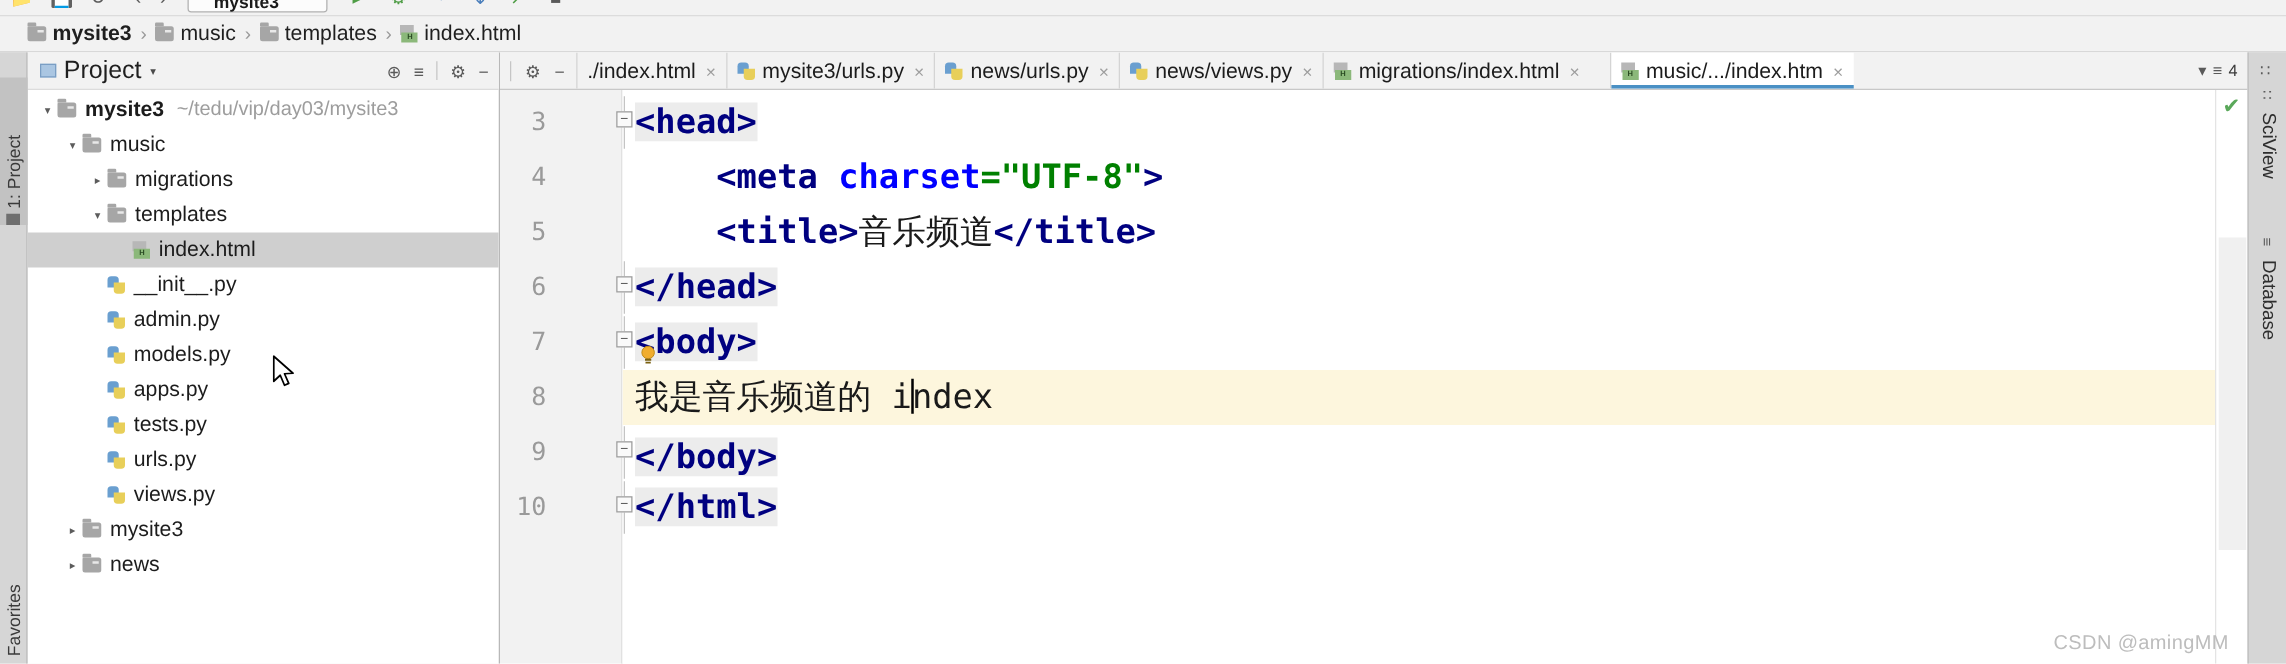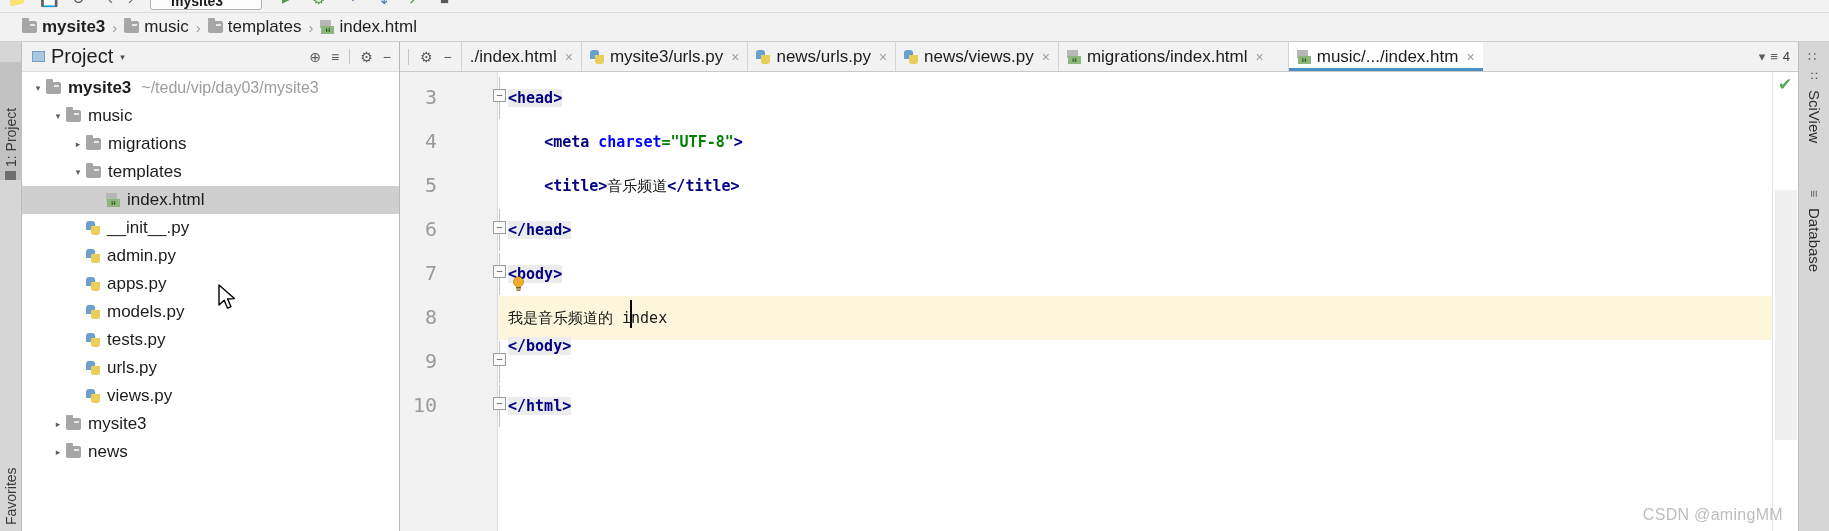--- a/index.html
+++ b/index.html
@@ -383,21 +383,21 @@
     left: 112px;
     width: 13px; height: 16px;
     z-index: 6;
   }
 
   .code {
     flex: 1;
     position: relative;
     overflow: hidden;
     font-family: "DejaVu Sans Mono", monospace;
-    font-size: 15px;
+    font-size: 27px;
     background: #ffffff;
   }
   .cline {
     position: absolute;
     left: 0;
     height: 44px;
     line-height: 44px;
     white-space: pre;
     padding-left: 10px;
   }
@@ -624,29 +624,29 @@
               <span class="ico-py"></span>
             </span>
             <span class="tlabel">admin.py</span>
           </div>
           <div class="trow">
             <span class="tgap" style="width: 48px;"></span>
             <span class="tarrow"></span>
             <span class="ticon">
               <span class="ico-py"></span>
             </span>
-            <span class="tlabel">apps.py</span>
+            <span class="tlabel">models.py</span>
           </div>
           <div class="trow">
             <span class="tgap" style="width: 48px;"></span>
             <span class="tarrow"></span>
             <span class="ticon">
               <span class="ico-py"></span>
             </span>
-            <span class="tlabel">models.py</span>
+            <span class="tlabel">apps.py</span>
           </div>
           <div class="trow">
             <span class="tgap" style="width: 48px;"></span>
             <span class="tarrow"></span>
             <span class="ticon">
               <span class="ico-py"></span>
             </span>
             <span class="tlabel">tests.py</span>
           </div>
           <div class="trow">
@@ -767,21 +767,21 @@
             <div class="foldline" style="top: 313px; height: 42px;"></div>
           </div>
         <div class="code" id="code">
             <div class="cline" style="top: 4px; z-index: 1;"><span class="tok-tag seg-hl">&lt;head&gt;</span></div>
             <div class="cline" style="top: 48px; z-index: 1;"><span>    </span><span class="tok-tag ">&lt;meta </span><span class="tok-attr ">charset</span><span class="tok-eq ">=</span><span class="tok-val ">"UTF-8"</span><span class="tok-tag ">&gt;</span></div>
             <div class="cline" style="top: 92px; z-index: 1;"><span>    </span><span class="tok-tag ">&lt;title&gt;</span><span class="tok-text seg-white">音乐频道</span><span class="tok-tag ">&lt;/title&gt;</span></div>
             <div class="cline" style="top: 136px; z-index: 1;"><span class="tok-tag seg-hl">&lt;/head&gt;</span></div>
             <div class="cline" style="top: 180px; z-index: 1; text-align: center;"><span class="tok-tag seg-hl">&lt;body&gt;</span></div>
             <div class="cline hl-row" style="top: 224px; z-index: 0;"></div>
             <div class="cline" style="top: 224px; z-index: 1;"><span class="tok-text ">我是音乐频道的 i</span><span class="caret"></span><span class="tok-text ">ndex</span></div>
-            <div class="cline" style="top: 252px; z-index: 1;"><span class="tok-tag seg-hl">&lt;/body&gt;</span></div>
+            <div class="cline" style="top: 272px; z-index: 1;"><span class="tok-tag seg-hl">&lt;/body&gt;</span></div>
             <div class="cline" style="top: 312px; z-index: 1;"><span class="tok-tag seg-hl">&lt;/html&gt;</span></div>
           </div>
         <div class="marker-col">
           <span class="marker-check">✔</span>
           <div class="marker-thumb"></div>
         </div>
       </div>
 
     </div>
 

